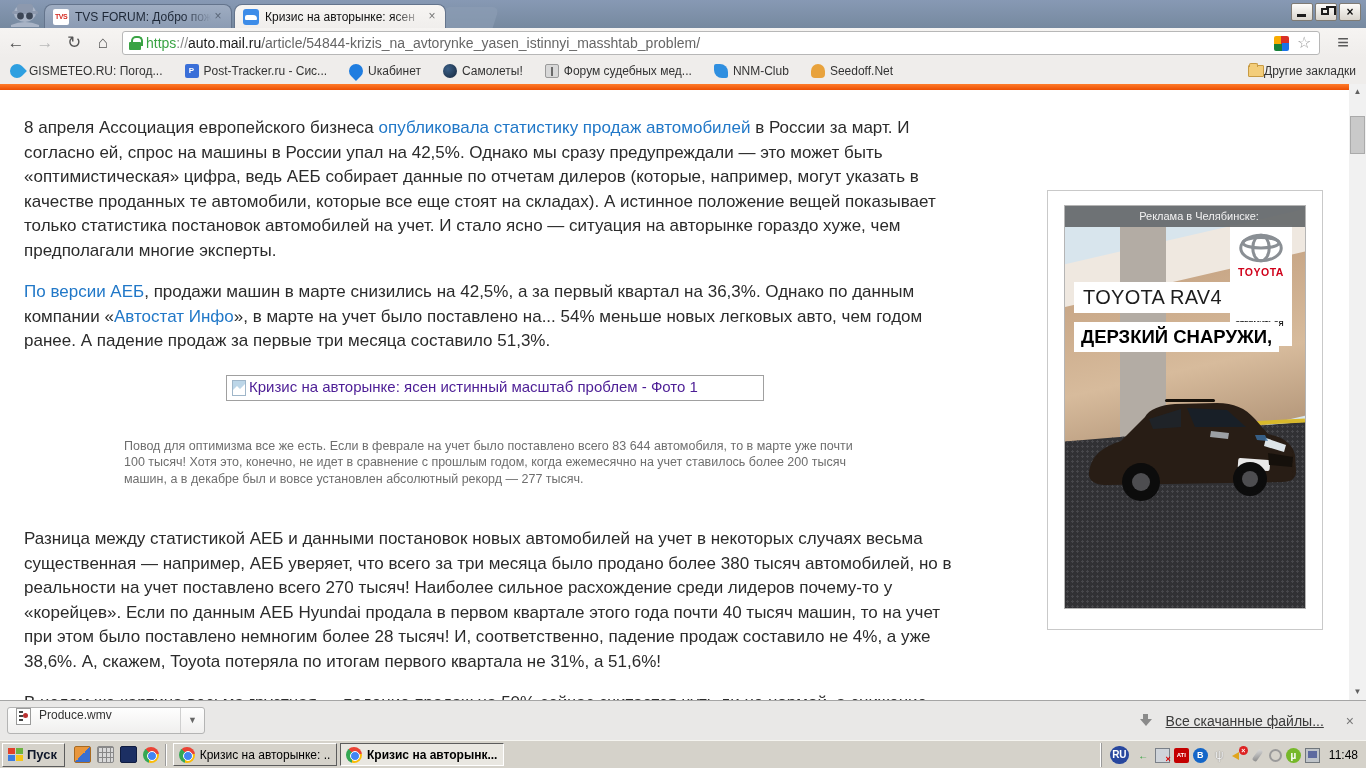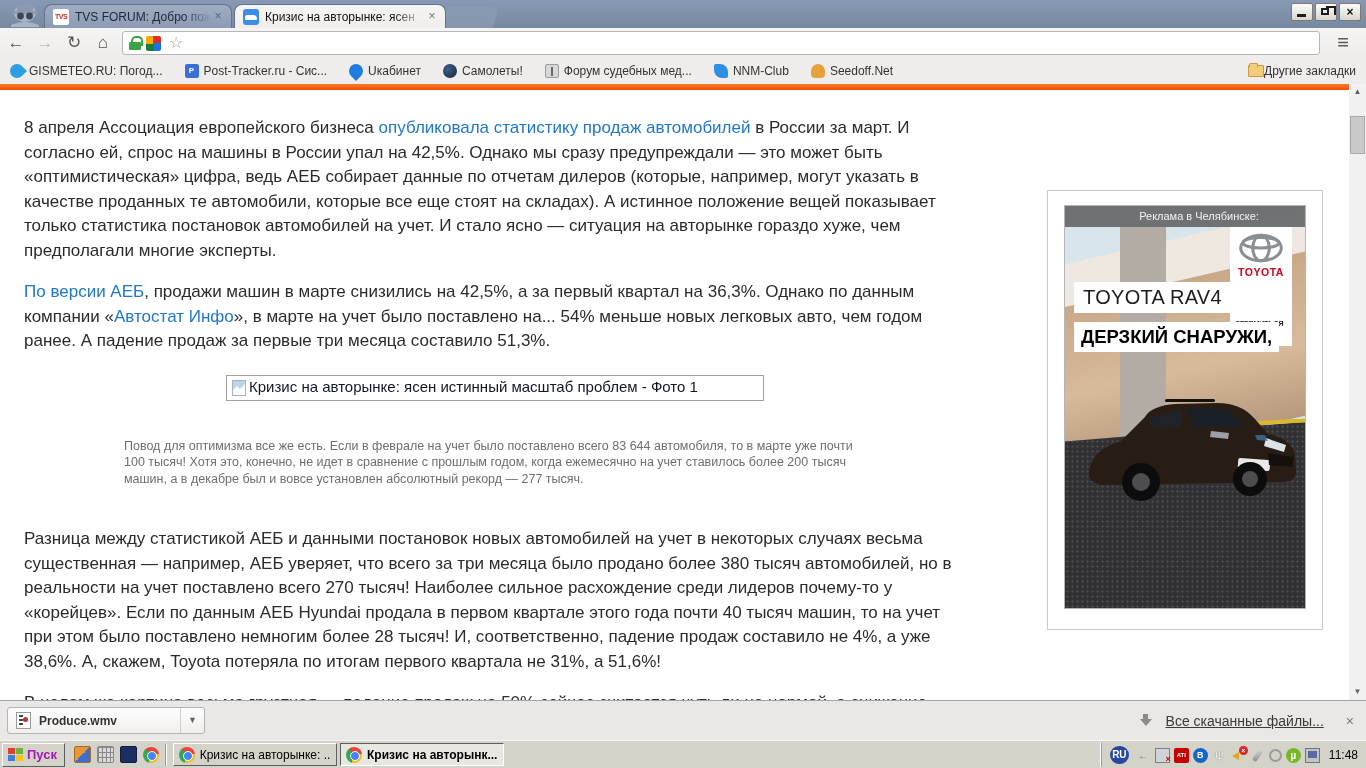--- a/index.html
+++ b/index.html
@@ -79,21 +79,21 @@
 
   .orangebar { position:absolute; left:0; top:84px; width:1349px; height:6px;
     background:linear-gradient(#ff7b2a,#ec4f02); }
 
   
   .content { position:absolute; left:0; top:90px; width:1349px; height:610px; background:#fff; overflow:hidden; }
   .col { position:absolute; left:24px; top:26px; width:942px; font-size:17px; line-height:24.5px; color:#2b2b2b; }
   .col p { margin-bottom:17px; }
   a.lnk { color:#2178c8; text-decoration:none; cursor:pointer; }
   .imgbox { margin:21px 0 0 202px; width:538px; height:26px; border:1px solid #a0a0a0;
-    display:flex; align-items:center; padding:0 5px; gap:3px; font-size:15px; color:#0f172a; }
+    display:flex; align-items:center; padding:0 5px; gap:3px; font-size:15px; color:#4c1d95; }
   .caption { margin:37px 0 0 100px; width:736px; font-size:12.5px; line-height:16.5px; color:#6e6e6e; }
   .p3 { margin-top:40px; }
   .p4 { margin-top:0; }
 
   
   .ad-wrap { position:absolute; left:1047px; top:100px; width:276px; height:440px;
     background:#fff; border:1px solid #c9c9c9; }
   .ad { position:absolute; left:16px; top:14px; width:242px; height:404px; border:1px solid #b5b5b5;
     overflow:hidden; background:#d8e5ed; }
   .ad-header { position:absolute; left:0; top:0; width:100%; height:21px; background:rgba(95,98,100,.88);
@@ -121,21 +121,21 @@
   
   .scrollbar { position:absolute; left:1349px; top:84px; width:17px; height:616px; background:#f1f1f1; }
   .scr-arrow { width:17px; height:16px; text-align:center; font-size:8px; color:#606060; line-height:16px; }
   .scr-arrow.down { position:absolute; bottom:0; }
   .scr-thumb { position:absolute; left:1px; top:32px; width:15px; height:38px; background:#c9c9c9; border:1px solid #aaa; }
 
   
   .dlbar { position:absolute; left:0; top:700px; width:1366px; height:40px; background:#e9e8e7;
     border-top:1px solid #a5a5a5; }
   .dl-item { position:absolute; left:7px; top:6px; width:198px; height:27px; background:linear-gradient(#fefefe,#f0efee);
-    border:1px solid #b4b4b4; border-radius:3px; display:flex; align-items:center; padding:0 0 0 8px; font-size:12px; color:#333;font-weight:bold; }
+    border:1px solid #b4b4b4; border-radius:3px; display:flex; align-items:flex-start; padding:0 0 0 8px; font-size:12px; color:#333; }
   .dl-item .name { flex:1; margin-left:8px; }
   .dl-caret { width:24px; height:100%; border-left:1px solid #cfcfcf; text-align:center; line-height:25px; color:#666; font-size:9px; }
   .media-ic { width:15px; height:17px; background:#fff; border:1px solid #9a9a9a; position:relative; }
   .media-ic::before { content:""; position:absolute; left:2px; top:2px; width:4px; height:11px;
     background:repeating-linear-gradient(#444 0 2px, #fff 2px 4px); }
   .media-ic::after { content:""; position:absolute; right:2px; top:4px; width:5px; height:5px; background:#b33; border-radius:50%; }
   .dl-right { position:absolute; right:12px; top:0; height:100%; display:flex; align-items:center; gap:14px; }
   .dl-arrow { width:12px; height:14px; position:relative; }
   .dl-arrow::before { content:""; position:absolute; left:3.5px; top:0; width:5px; height:6px; background:#8a8a8a; }
   .dl-arrow::after { content:""; position:absolute; left:0; top:5px; border-left:6px solid transparent;
@@ -144,21 +144,21 @@
   .dl-close { font-size:14px; color:#777; margin-left:8px; }
 
   
   .taskbar { position:absolute; left:0; top:740px; width:1366px; height:28px; background:#d5d2ca;
     border-top:1px solid #f5f4f0; display:flex; align-items:center; }
   .startbtn { margin-left:2px; height:24px; display:flex; align-items:center; gap:4px; padding:0 7px 0 5px;
     background:#d5d2ca; border:1px solid; border-color:#fff #5c5c5c #5c5c5c #fff; box-shadow:1px 1px 0 #9a9a9a inset0; }
   .winflag { width:15px; height:14px; display:grid; grid-template-columns:7px 7px; grid-template-rows:6px 6px; gap:1px; }
   .winflag i:nth-child(1){background:#e0402a;} .winflag i:nth-child(2){background:#6cb33f;}
   .winflag i:nth-child(3){background:#3b7de0;} .winflag i:nth-child(4){background:#f5c518;}
-  .startbtn span { font-weight:bold; font-size:13px; color:#a21caf; }
+  .startbtn span { font-weight:bold; font-size:13px; color:#0f172a; }
   .ql { display:flex; align-items:center; gap:6px; margin-left:9px; }
   .ql-ic { width:17px; height:17px; border-radius:2px; }
   .ql-desktop { background:linear-gradient(135deg,#e8963c 50%,#3b6fd0 50%); border:1px solid #a86a20; }
   .ql-keyboard { background:#d9d9d9; border:1px solid #8a8a8a;
     background-image:linear-gradient(#888 1px, transparent 1px), linear-gradient(90deg,#888 1px, transparent 1px); background-size:4px 5px; }
   .ql-media { background:#1c2f63; border:1px solid #101c40; }
   .chrome-ic { width:16px; height:16px; border-radius:50%; position:relative;
     background:conic-gradient(from -40deg, #ea4335 0 33%, #fbbc05 0 66%, #34a853 0); }
   .chrome-ic::after { content:""; position:absolute; left:4px; top:4px; width:8px; height:8px;
     background:#4285f4; border:1.5px solid #fff; border-radius:50%; }
@@ -225,20 +225,21 @@
   </div>
 </div>
 
 <div class="toolbar">
   <div class="navbtn">←</div>
   <div class="navbtn disabled">→</div>
   <div class="navbtn">↻</div>
   <div class="navbtn">⌂</div>
   <div class="omnibox">
     <span class="padlock"></span>
+    <span class="url"><span class="scheme">https</span><span class="sep">://</span><span class="host">auto.mail.ru</span><span class="path">/article/54844-krizis_na_avtorynke_yasen_istinnyi_masshtab_problem/</span></span>
     <span class="extension-sq"></span>
     <span class="star">☆</span>
   </div>
   <div class="menubtn">≡</div>
 </div>
 
 <div class="bookmarks">
   <div class="bm">
       <span class="bm-ic ic-drop"></span>
       <span>GISMETEO.RU: Погод...</span>

